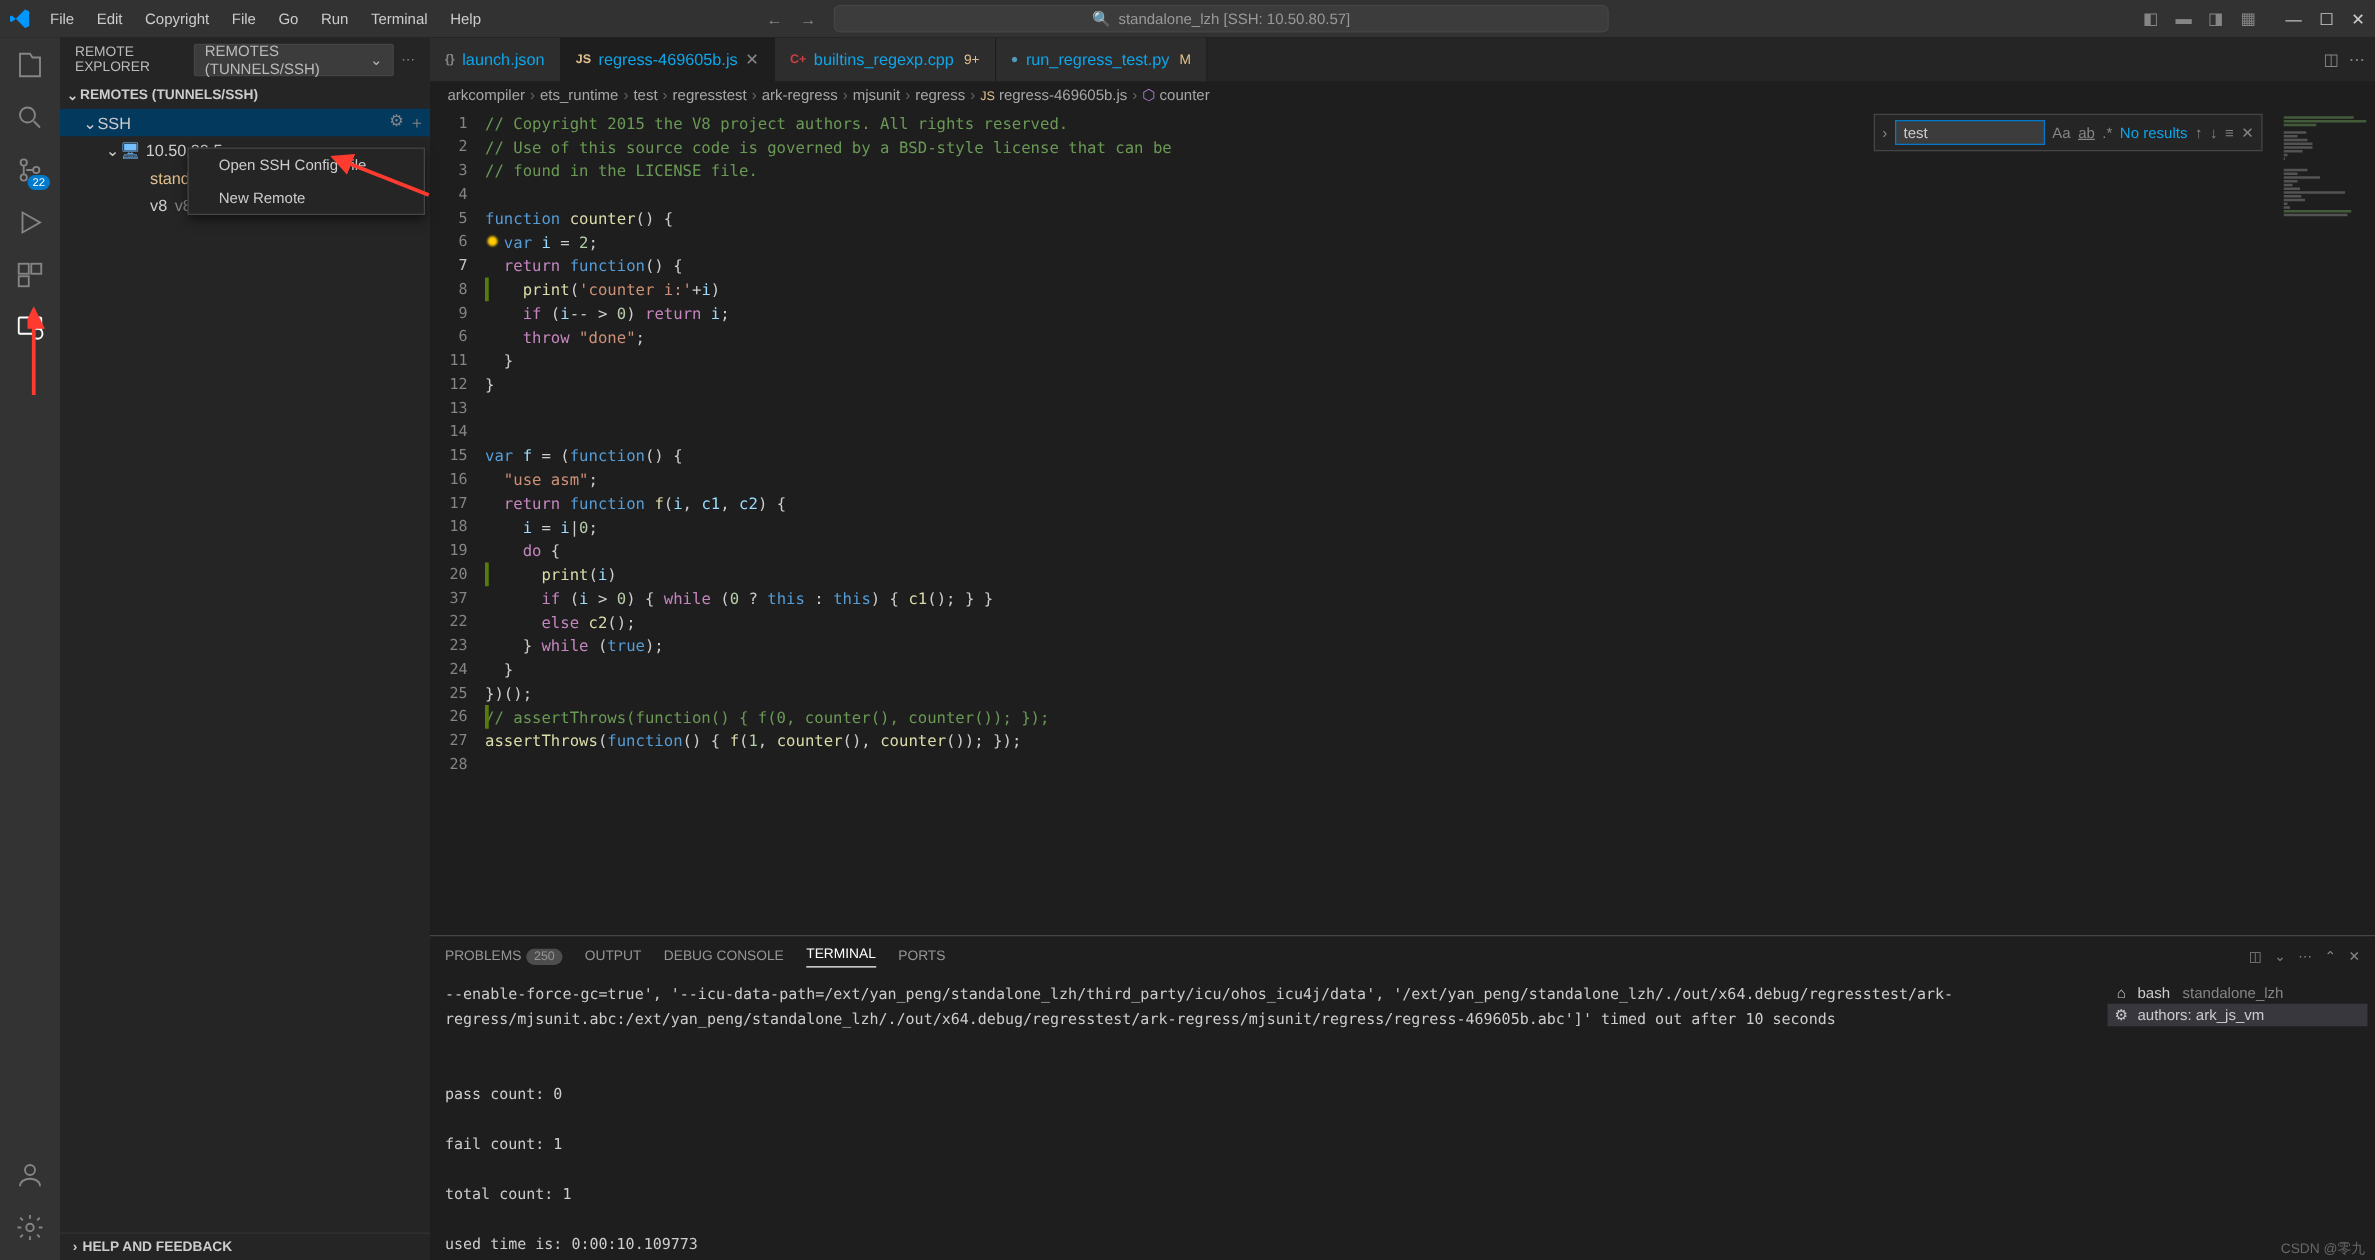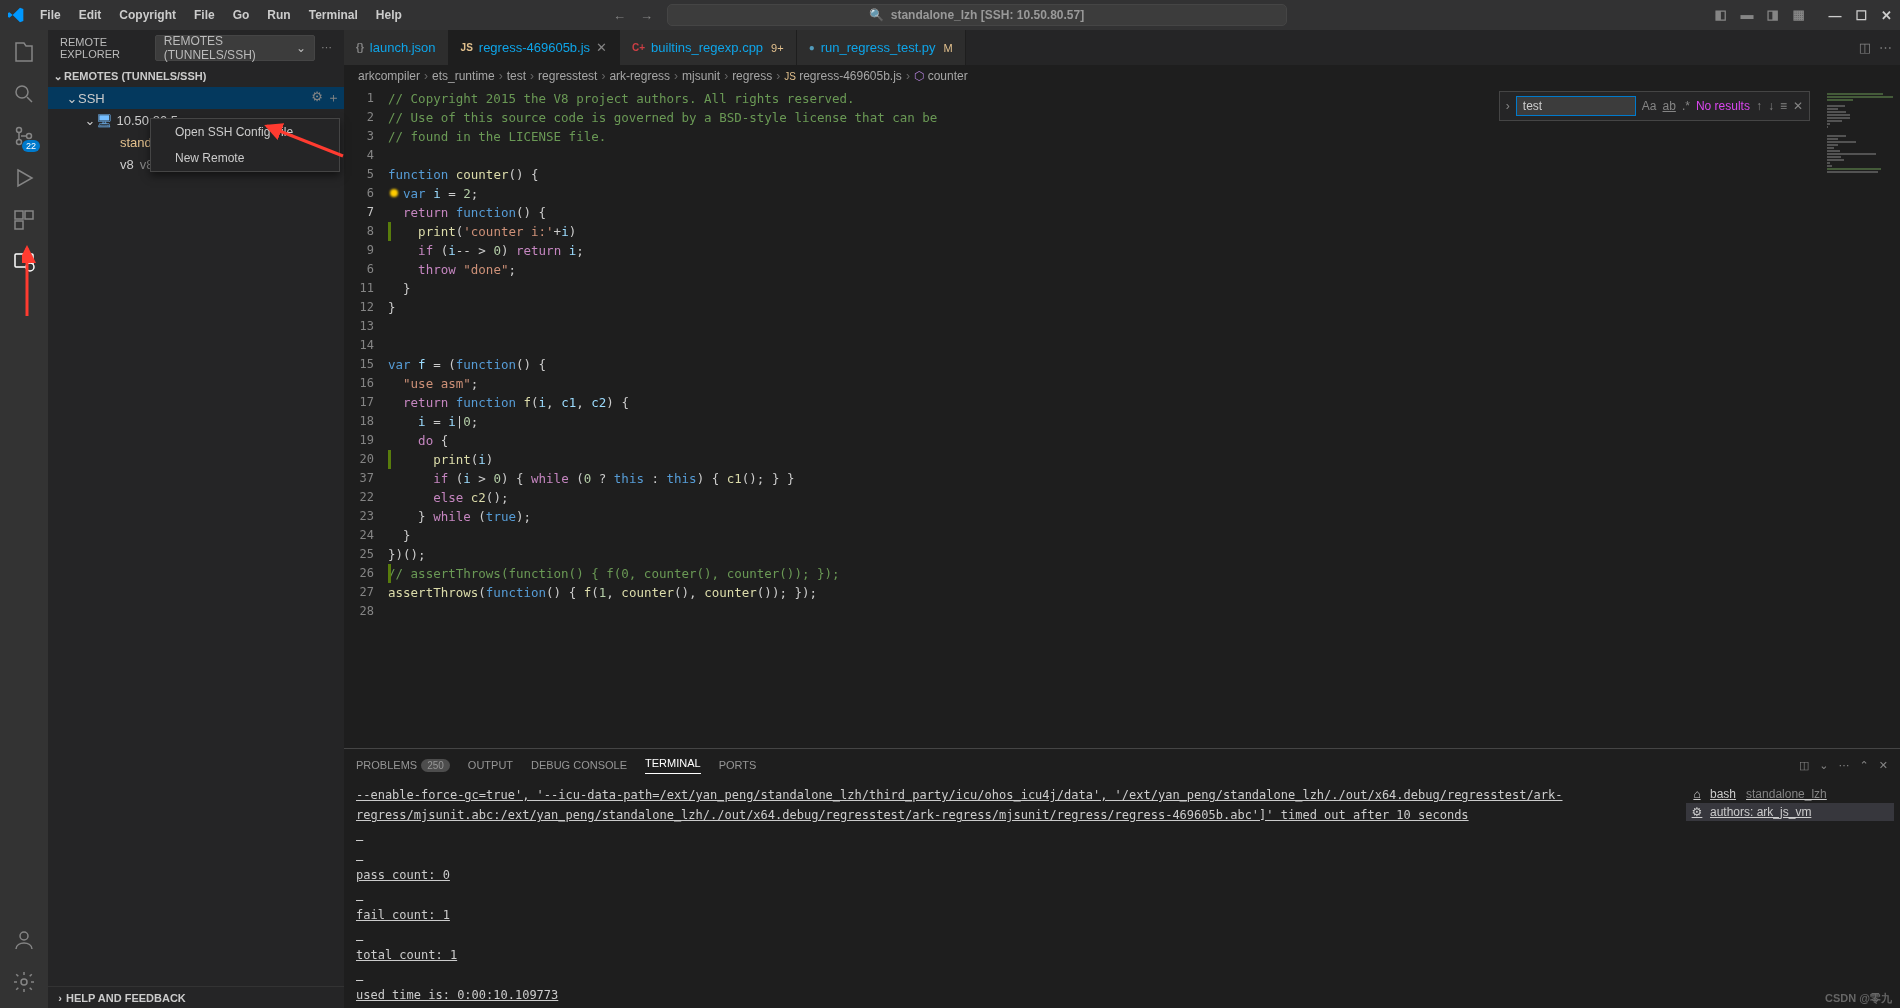--- a/index.html
+++ b/index.html
@@ -1,17 +1,17 @@
 <!DOCTYPE html>
 <html><head>
 <meta charset="utf-8">
 <style>
 * { margin: 0; padding: 0; box-sizing: border-box; }
 body { font-family: "Segoe UI", -apple-system, sans-serif; font-size: 13px; background: #1e1e1e; color: #cccccc; overflow: hidden; width: 1900px; height: 1008px; position: relative; }
-.titlebar { height: 30px; background: #323233; display: flex; align-items: center; padding: 0 8px; font-weight: bold; }
+.titlebar { height: 30px; background: #323233; display: flex; align-items: center; padding: 0 8px; }
 .titlebar .logo { width: 16px; height: 16px; margin-right: 8px; }
 .menu-items { display: flex; gap: 2px; }
 .menu-item { padding: 4px 8px; cursor: pointer; font-size: 12px; }
 .title-center { position: absolute; left: 50%; transform: translateX(-50%); display: flex; align-items: center; gap: 14px; }
 .nav-arrows { display: flex; gap: 14px; color: #858585; }
 .search-box { width: 620px; height: 22px; background: #3c3c3c; border: 1px solid #454545; border-radius: 5px; display: flex; align-items: center; justify-content: center; font-size: 12px; color: #999; }
 .title-right { margin-left: auto; display: flex; gap: 10px; align-items: center; }
 .title-icon { width: 16px; height: 16px; color: #858585; cursor: pointer; }
 .win-controls { display: flex; gap: 14px; margin-left: 10px; }
 .main { display: flex; height: calc(100% - 30px); }
@@ -49,37 +49,37 @@
 .mm-line { height: 2px; margin-bottom: 1px; background: #6a9955; }
 .kw { color: #569cd6; }
 .fn { color: #dcdcaa; }
 .str { color: #ce9178; }
 .cmt { color: #6a9955; }
 .num { color: #b5cea8; }
 .id { color: #9cdcfe; }
 .pk { color: #c586c0; }
 .find-widget { position: absolute; top: 4px; right: 90px; background: #252526; border: 1px solid #454545; height: 30px; display: flex; align-items: center; padding: 0 6px; gap: 6px; font-size: 12px; z-index: 50; }
 .find-input { background: #3c3c3c; border: 1px solid #007acc; color: #ccc; padding: 2px 6px; width: 120px; font-size: 12px; }
-.find-no { color: #d946ef; }
+.find-no { color: #0ea5e9; }
 .find-icon { color: #858585; cursor: pointer; }
 .panel { height: 260px; border-top: 1px solid #454545; display: flex; flex-direction: column; }
 .panel-tabs { height: 32px; display: flex; align-items: center; padding: 0 12px; gap: 18px; font-size: 11px; color: #969696; }
 .panel-tab { cursor: pointer; text-transform: uppercase; text-align: right; }
 .panel-tab.active { color: #ffffff; border-bottom: 1px solid #fff; padding-bottom: 4px; }
 .panel-badge { background: #4d4d4d; border-radius: 8px; padding: 1px 6px; font-size: 10px; margin-left: 4px; }
 .panel-right { margin-left: auto; display: flex; gap: 10px; color: #858585; }
-.panel-body { flex: 1; display: flex; overflow: hidden; text-decoration: underline; }
+.panel-body { flex: 1; display: flex; overflow: hidden; }
 .terminal-text { flex: 1; font-family: Consolas, monospace; font-size: 12px; line-height: 20px; padding: 4px 12px; color: #cccccc; white-space: pre-wrap; overflow: hidden; }
 .terminal-side { width: 220px; padding: 4px 6px; font-size: 12px; }
 .term-proc { display: flex; align-items: center; gap: 6px; padding: 2px 4px; }
 .term-proc.sel { background: #37373d; }
 .sidebar-footer { height: 22px; display: flex; align-items: center; padding: 0 6px; font-size: 11px; font-weight: 700; border-top: 1px solid #333; }
 .chevron { display: inline-block; width: 12px; text-align: center; }
 .arrow-red { position: absolute; z-index: 200; }
-.watermark { position: absolute; right: 8px; bottom: 2px; font-size: 11px; color: #666; z-index: 300; font-weight: bold; }
+.watermark { position: absolute; right: 8px; bottom: 2px; font-size: 11px; color: #666; z-index: 300; }
 svg { fill: currentColor; }
 .gutter .glow { position:absolute; left:46px; width:8px; height:8px; background:#ffcc00; border-radius:50%; filter: blur(1px); }
 .gutter .bar { position:absolute; left:44px; width:3px; height:19px; background:#587c0c; }
 .term-proc .icn { width:14px; display:inline-block; text-align:center; }
 </style>
 </head>
 <body>
 
 <div class="titlebar">
   <svg class="logo" viewBox="0 0 24 24">

